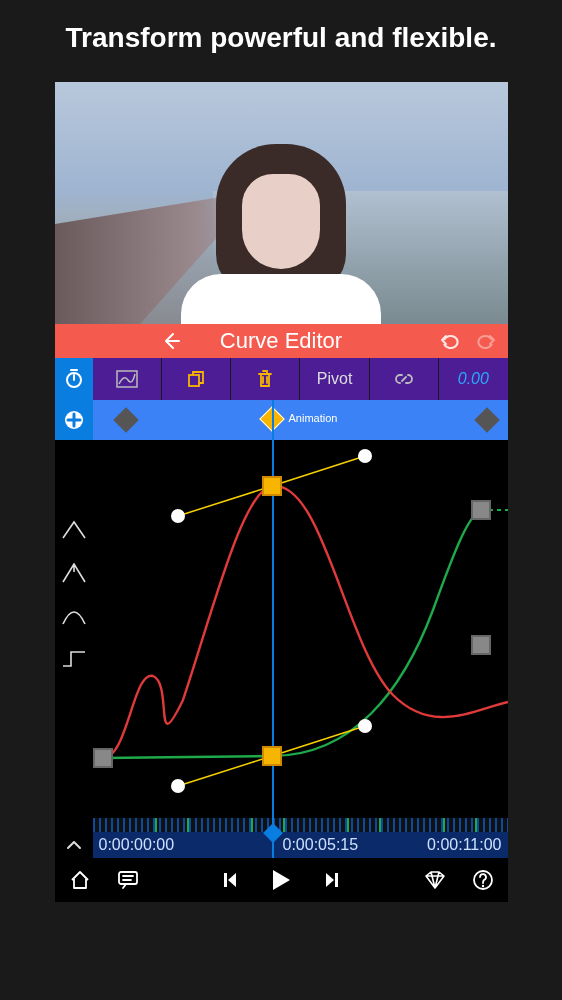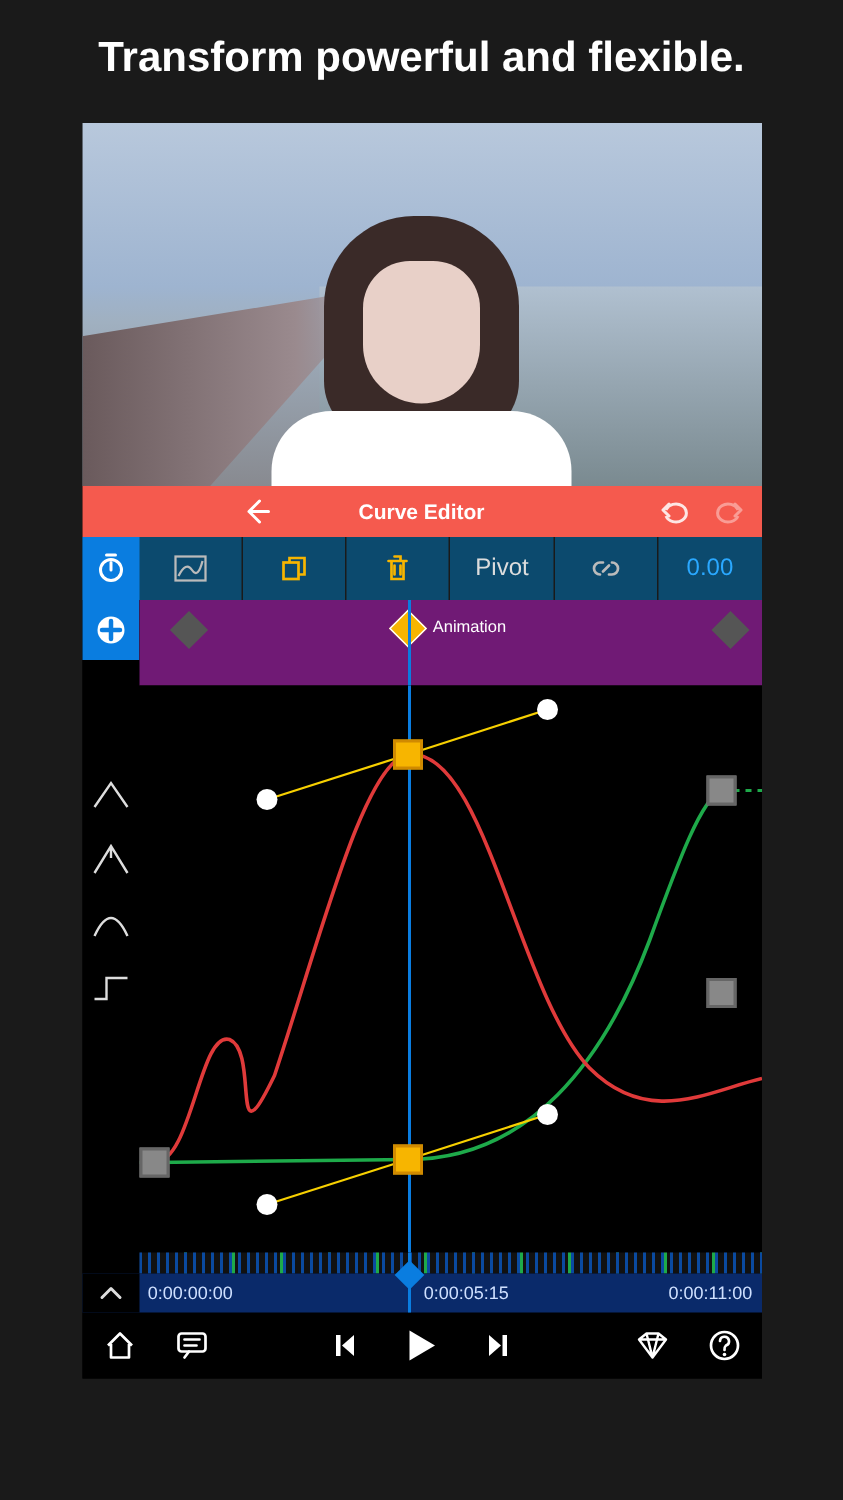--- a/index.html
+++ b/index.html
@@ -81,43 +81,43 @@
 }
 .titlebar {
   background: #f55a4e;
   height: 34px;
   display: flex;
   align-items: center;
   justify-content: center;
   position: relative;
 }
 .titlebar .title {
-  font-size: 14px;
-  font-weight: 700;
+  font-size: 22px;
+  font-weight: 400;
   color: #fff;
 }
 .titlebar .back {
   position: absolute;
   left: 50%;
   transform: translateX(-120px);
   color: #fff;
 }
 .titlebar .undo, .titlebar .redo {
   position: absolute;
   top: 50%;
   transform: translateY(-50%);
   color: #fff;
   opacity: 0.85;
 }
 .titlebar .undo { right: 46px; }
 .titlebar .redo { right: 12px; opacity: 0.4; }
 .toolbar {
   display: flex;
   height: 42px;
-  background: #0c4a6e;
+  background: #4c1d95;
 }
 .toolbar .sidebar-col {
   width: 38px;
   background: #0a7de0;
   display: flex;
   align-items: center;
   justify-content: center;
 }
 .toolbar .cells {
   flex: 1;
@@ -126,21 +126,21 @@
 }
 .toolbar .cell {
   flex: 1;
   display: flex;
   align-items: center;
   justify-content: center;
   height: 100%;
   border-right: 1px solid #1a1a1a;
   font-size: 16px;
 }
-.toolbar .cell:last-child { border-right: none; }
+.toolbar .cell:last-child { border-right: none; font-style: italic; }
 .toolbar .pivot-label { color: #ddd; }
 .toolbar .val-blue { color: #2aa8ff; }
 .main-row {
   display: flex;
 }
 .left-panel {
   width: 38px;
   background: #000;
 }
 .left-panel .add-btn {
@@ -158,22 +158,22 @@
   padding-top: 80px;
   gap: 22px;
 }
 .curve-btn svg { display: block; }
 .graph-panel {
   flex: 1;
   background: #000;
   position: relative;
 }
 .keyframe-row {
-  height: 57px;
-  background: #701a75;
+  height: 40px;
+  background: #3b82f6;
   position: relative;
   display: flex;
   align-items: center;
 }
 .keyframe {
   width: 18px; height: 18px;
   transform: rotate(45deg);
   background: #555;
   position: absolute;
 }
@@ -210,21 +210,21 @@
 .timecode-row .chev {
   width: 38px;
   display: flex;
   align-items: center;
   justify-content: center;
   background: #000;
   height: 100%;
 }
 .timecode {
   position: absolute;
-  font-size: 12px;
+  font-size: 16px;
   color: #cfe0ff;
 }
 .playhead-line {
   position: absolute;
   width: 2px;
   background: #0a7de0;
   top: 0;
   bottom: 0;
 }
 .playhead-handle {

